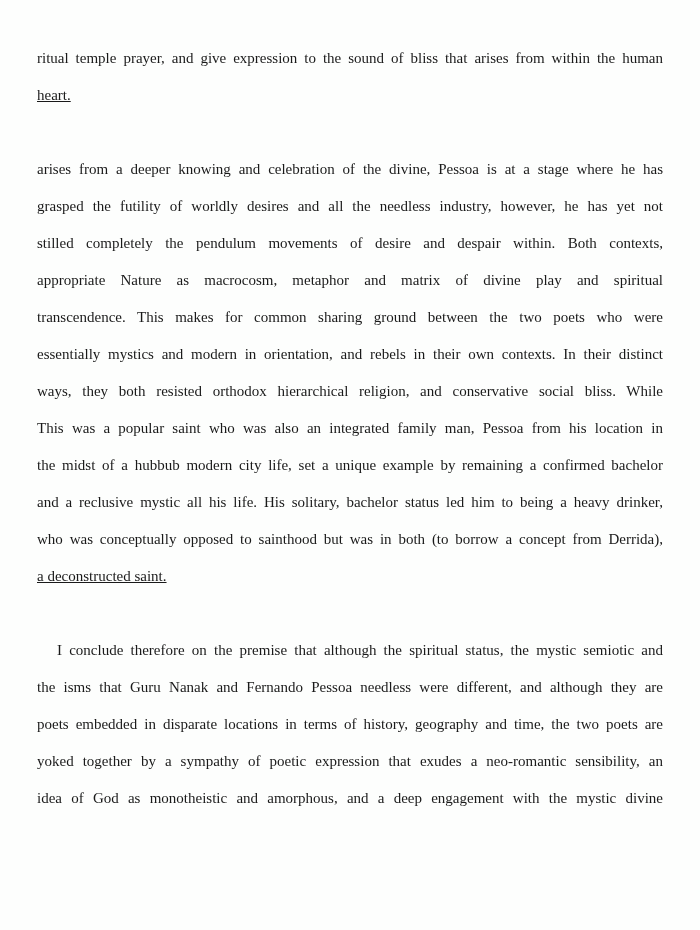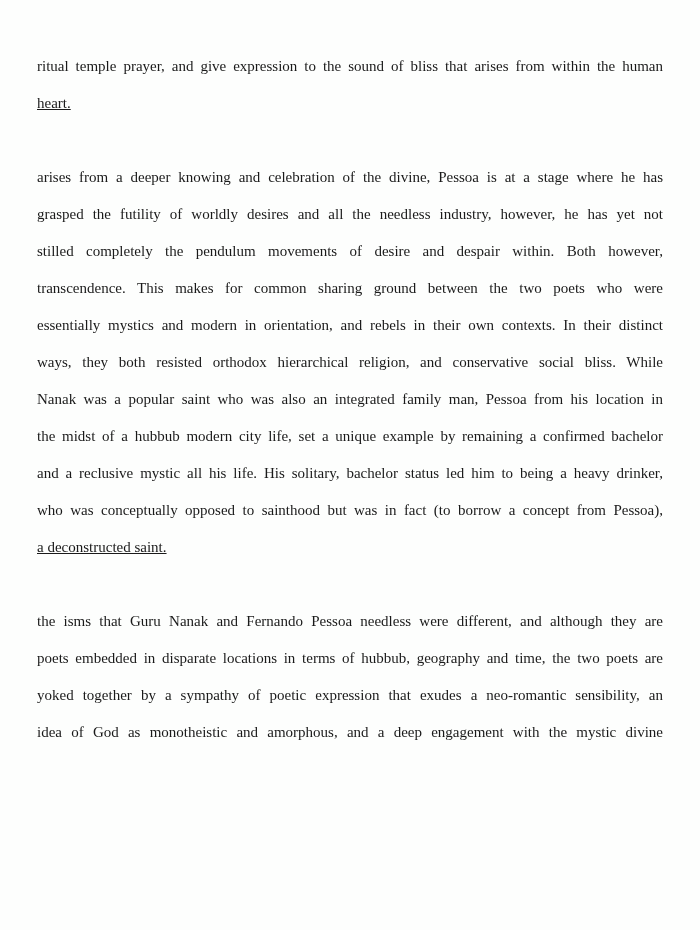--- a/index.html
+++ b/index.html
@@ -11,21 +11,21 @@
       width: 700px;
       height: 930px;
       overflow: hidden;
       position: relative;
       font-family: "Liberation Serif", "DejaVu Serif", serif;
       color: #1a1a1a;
     }
     .page {
       position: absolute;
       left: 37px;
-      top: 48px;
+      top: 40px;
       width: 626px;
     }
     .para {
       margin: 0;
       font-size: 15px;
       line-height: 37px;
       text-align: justify;
       text-align-last: left;
       word-spacing: 0px;
     }
@@ -54,31 +54,33 @@
 
   <div class="para">
     <span class="line">ritual temple prayer, and give expression to the sound of bliss that arises from within the human</span>
     <span class="line last">heart.</span>
   </div>
   <div class="para-gap"></div>
 
   <div class="para">
     <span class="line">arises from a deeper knowing and celebration of the divine, Pessoa is at a stage where he has</span>
     <span class="line">grasped the futility of worldly desires and all the needless industry, however, he has yet not</span>
-    <span class="line">stilled completely the pendulum movements of desire and despair within. Both however,</span>
+    <span class="line">stilled completely the pendulum movements of desire and despair within. Both contexts,</span>
+    <span class="line">appropriate Nature as macrocosm, metaphor and matrix of divine play and spiritual</span>
     <span class="line">transcendence. This makes for common sharing ground between the two poets who were</span>
     <span class="line">essentially mystics and modern in orientation, and rebels in their own contexts. In their distinct</span>
     <span class="line">ways, they both resisted orthodox hierarchical religion, and conservative social bliss. While</span>
-    <span class="line">Nanak was a popular saint who was also an integrated family man, Pessoa from his location in</span>
+    <span class="line">This was a popular saint who was also an integrated family man, Pessoa from his location in</span>
     <span class="line">the midst of a hubbub modern city life, set a unique example by remaining a confirmed bachelor</span>
     <span class="line">and a reclusive mystic all his life.  His solitary, bachelor status led him to being a heavy drinker,</span>
-    <span class="line">who was conceptually opposed to sainthood but was in fact (to borrow a concept from Pessoa),</span>
+    <span class="line">who was conceptually opposed to sainthood but was in both (to borrow a concept from Derrida),</span>
     <span class="line last">a deconstructed saint.</span>
   </div>
   <div class="para-gap"></div>
 
   <div class="para">
+    <span class="line first-indent">I conclude therefore on the premise that although the spiritual status, the mystic semiotic and</span>
     <span class="line">the isms that Guru Nanak and Fernando Pessoa needless were different, and although they are</span>
-    <span class="line">poets embedded in disparate locations in terms of hubbub, geography and time, the two poets are</span>
+    <span class="line">poets embedded in disparate locations in terms of history, geography and time, the two poets are</span>
     <span class="line">yoked together by a sympathy of poetic expression that exudes a neo-romantic sensibility, an</span>
     <span class="line">idea of God as monotheistic and amorphous, and a deep engagement with the mystic divine</span>
   </div>
 </div>
 
 </body></html>

